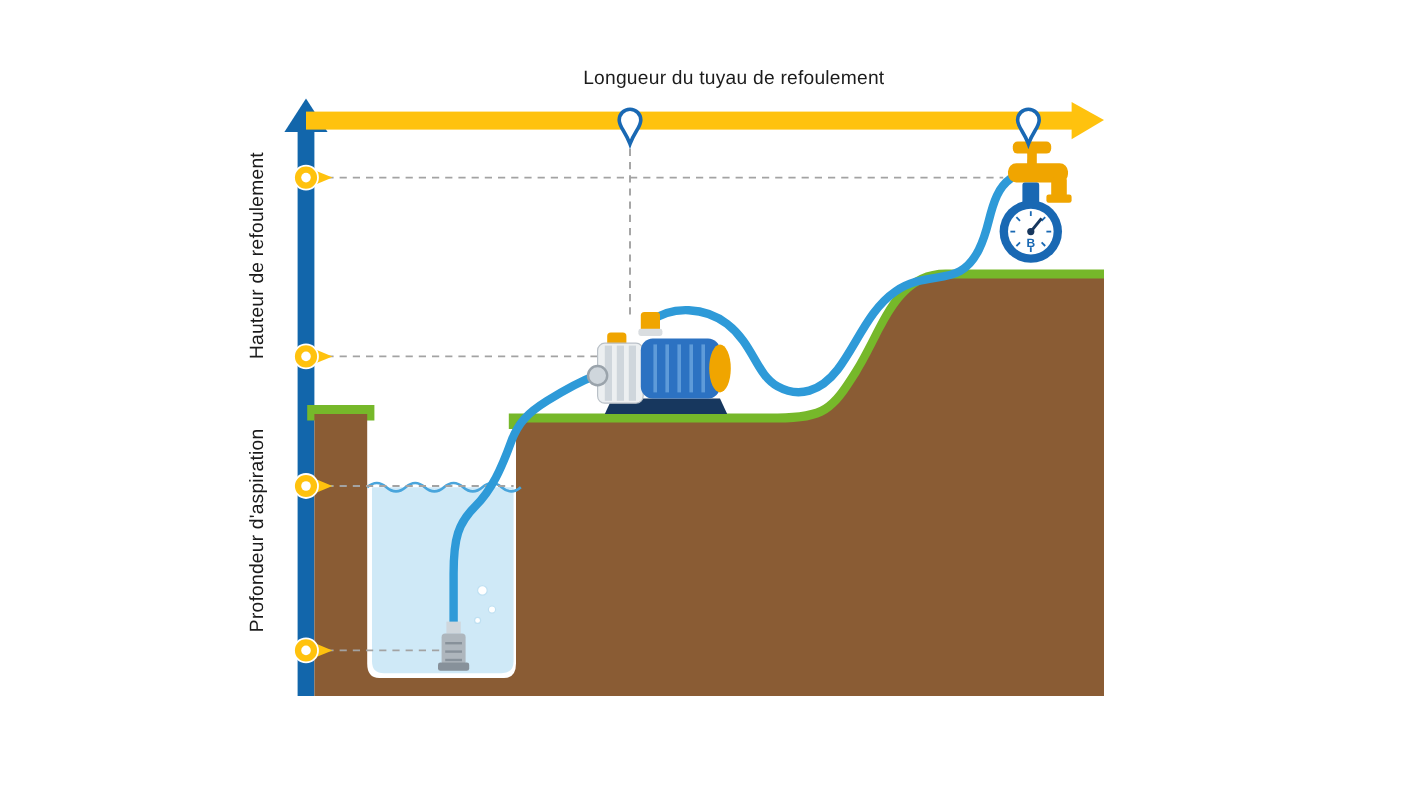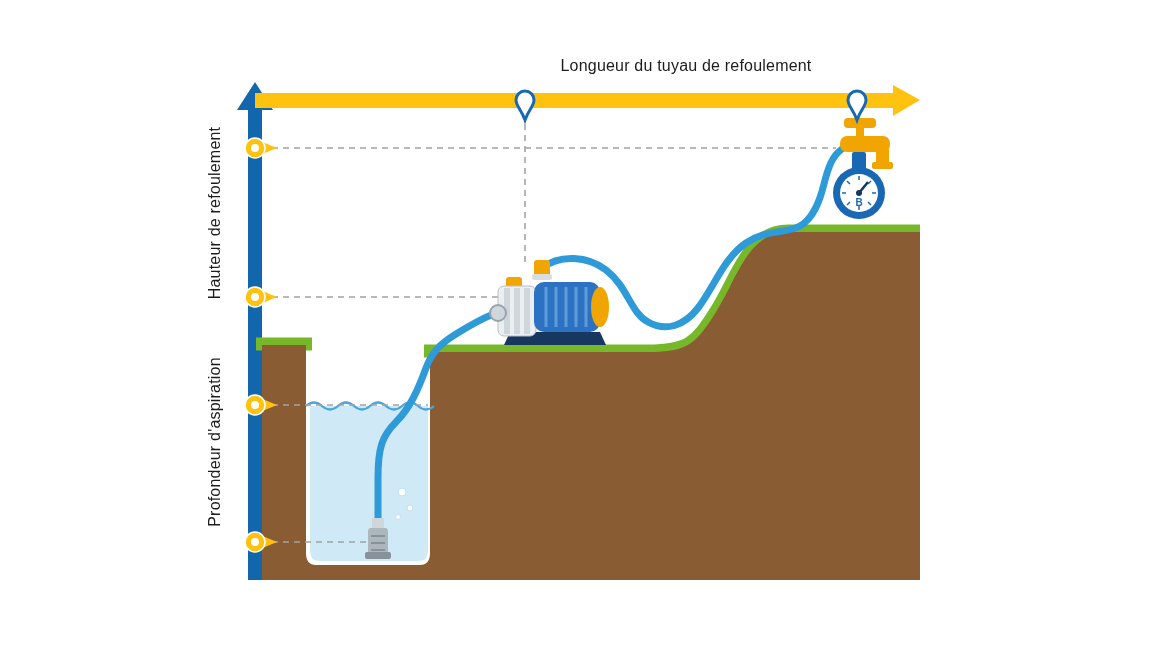--- a/index.html
+++ b/index.html
@@ -13,21 +13,20 @@
   #stage svg{position:absolute;top:0;left:0;}
   .lbl{
     position:absolute;
     color:#1c1c1c;
     font-size:16px;
     white-space:nowrap;
     letter-spacing:.2px;
   }
   .lbl-title{
     left:486px;top:57px;width:400px;
-    text-align:center;
   }
   .lbl-vert{
     transform:translate(-50%,-50%) rotate(-90deg);
   }
   .lbl-hauteur{left:215px;top:213px;}
   .lbl-profondeur{left:215px;top:442px;}
 </style>
 </head>
 <body>
 

